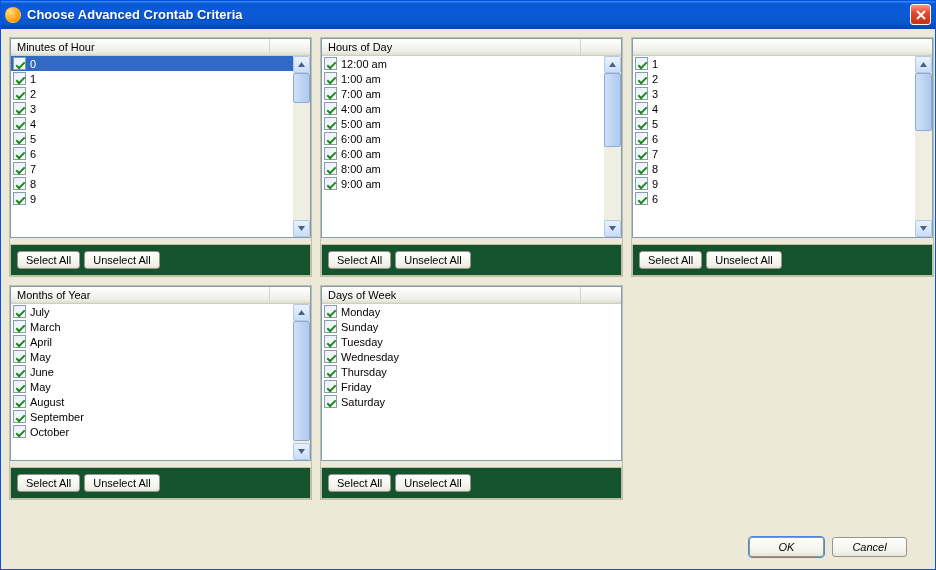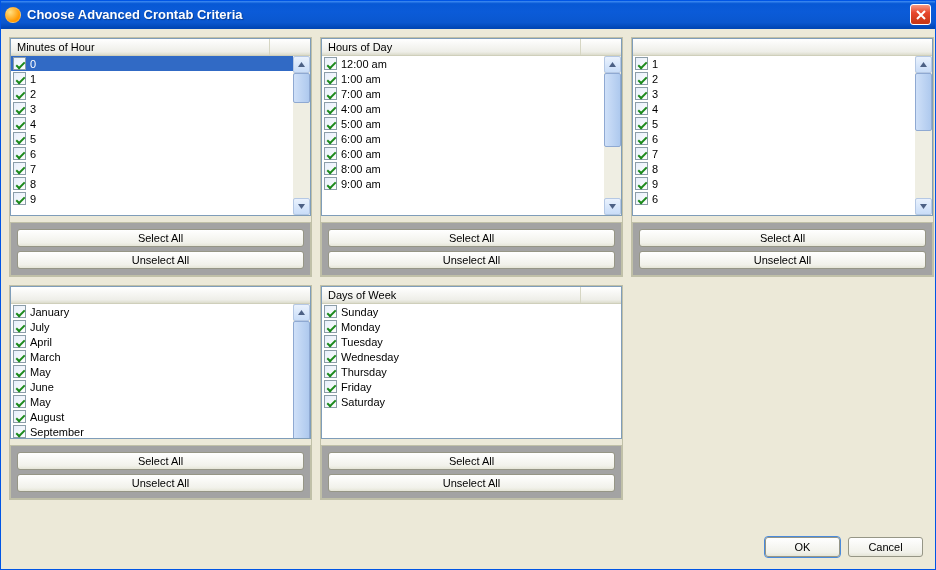--- a/index.html
+++ b/index.html
@@ -139,48 +139,47 @@
   }
   .sb-btn svg { display:block; }
   .sb-track { flex:1; position:relative; }
   .sb-thumb {
     position:absolute; left:0; right:0; top:0;
     background: linear-gradient(to right,#cfe0f8,#aec9ee);
     border: 1px solid #8fa9d2;
     border-radius: 2px;
   }
   .btn-row {
-    background: #a3a3a3;
+    background: #14532d;
     padding: 4px 2px 2px 2px;
     display:flex; gap:4px;
     border: 1px solid #c0c0a8;
     border-top: none;
     margin-top: -4px;
-    flex-direction: column;
   }
   .panel .btn-row {
     border: 1px solid #c0c0a8;
     margin-top: 2px;
     padding: 6px;
   }
   .btn {
     border: 1px solid #969686;
     border-radius: 3px;
     background: linear-gradient(to bottom,#ffffff,#f1f1ea 80%,#e5e5d7);
     padding: 2px 8px;
     font-family: inherit;
     font-size: 11px;
     cursor: pointer;
     min-width: 50px;
     text-align: center;
   }
   .dialog-buttons {
     position: absolute;
-    right: 12px; bottom: 12px;
-    display: flex; gap: 8px;
+    right: 28px; bottom: 12px;
+    display: flex; gap: 8px; font-style: italic;
   }
   .dialog-buttons .btn { min-width: 75px; padding: 3px 8px; }
   .dialog-buttons .btn.default {
     outline: 1px solid #4a8adb;
   }
 </style>
 </head>
 <body>
 
 <div class="window">
@@ -401,39 +400,36 @@
             </div>
           </div>
           <div class="btn-row">
             <div class="btn">Select All</div>
             <div class="btn">Unselect All</div>
           </div>
         </div>
       <div class="panel">
           <div class="list-wrap">
             <div class="list-header">
+              <div class="col-title">Months of Year</div>
               <div style="width: 40px;"></div>
             </div>
             <div class="list-body-wrap">
               <div class="list-body">
                 <div class="row">
                   <span class="chk"></span>
-                  <span>January</span>
-                </div>
-                <div class="row">
-                  <span class="chk"></span>
                   <span>July</span>
                 </div>
                 <div class="row">
                   <span class="chk"></span>
+                  <span>March</span>
+                </div>
+                <div class="row">
+                  <span class="chk"></span>
                   <span>April</span>
-                </div>
-                <div class="row">
-                  <span class="chk"></span>
-                  <span>March</span>
                 </div>
                 <div class="row">
                   <span class="chk"></span>
                   <span>May</span>
                 </div>
                 <div class="row">
                   <span class="chk"></span>
                   <span>June</span>
                 </div>
                 <div class="row">
@@ -478,25 +474,25 @@
       <div class="panel">
           <div class="list-wrap">
             <div class="list-header">
               <div class="col-title">Days of Week</div>
               <div style="width: 40px;"></div>
             </div>
             <div class="list-body-wrap">
               <div class="list-body">
                 <div class="row">
                   <span class="chk"></span>
+                  <span>Monday</span>
+                </div>
+                <div class="row">
+                  <span class="chk"></span>
                   <span>Sunday</span>
-                </div>
-                <div class="row">
-                  <span class="chk"></span>
-                  <span>Monday</span>
                 </div>
                 <div class="row">
                   <span class="chk"></span>
                   <span>Tuesday</span>
                 </div>
                 <div class="row">
                   <span class="chk"></span>
                   <span>Wednesday</span>
                 </div>
                 <div class="row">

